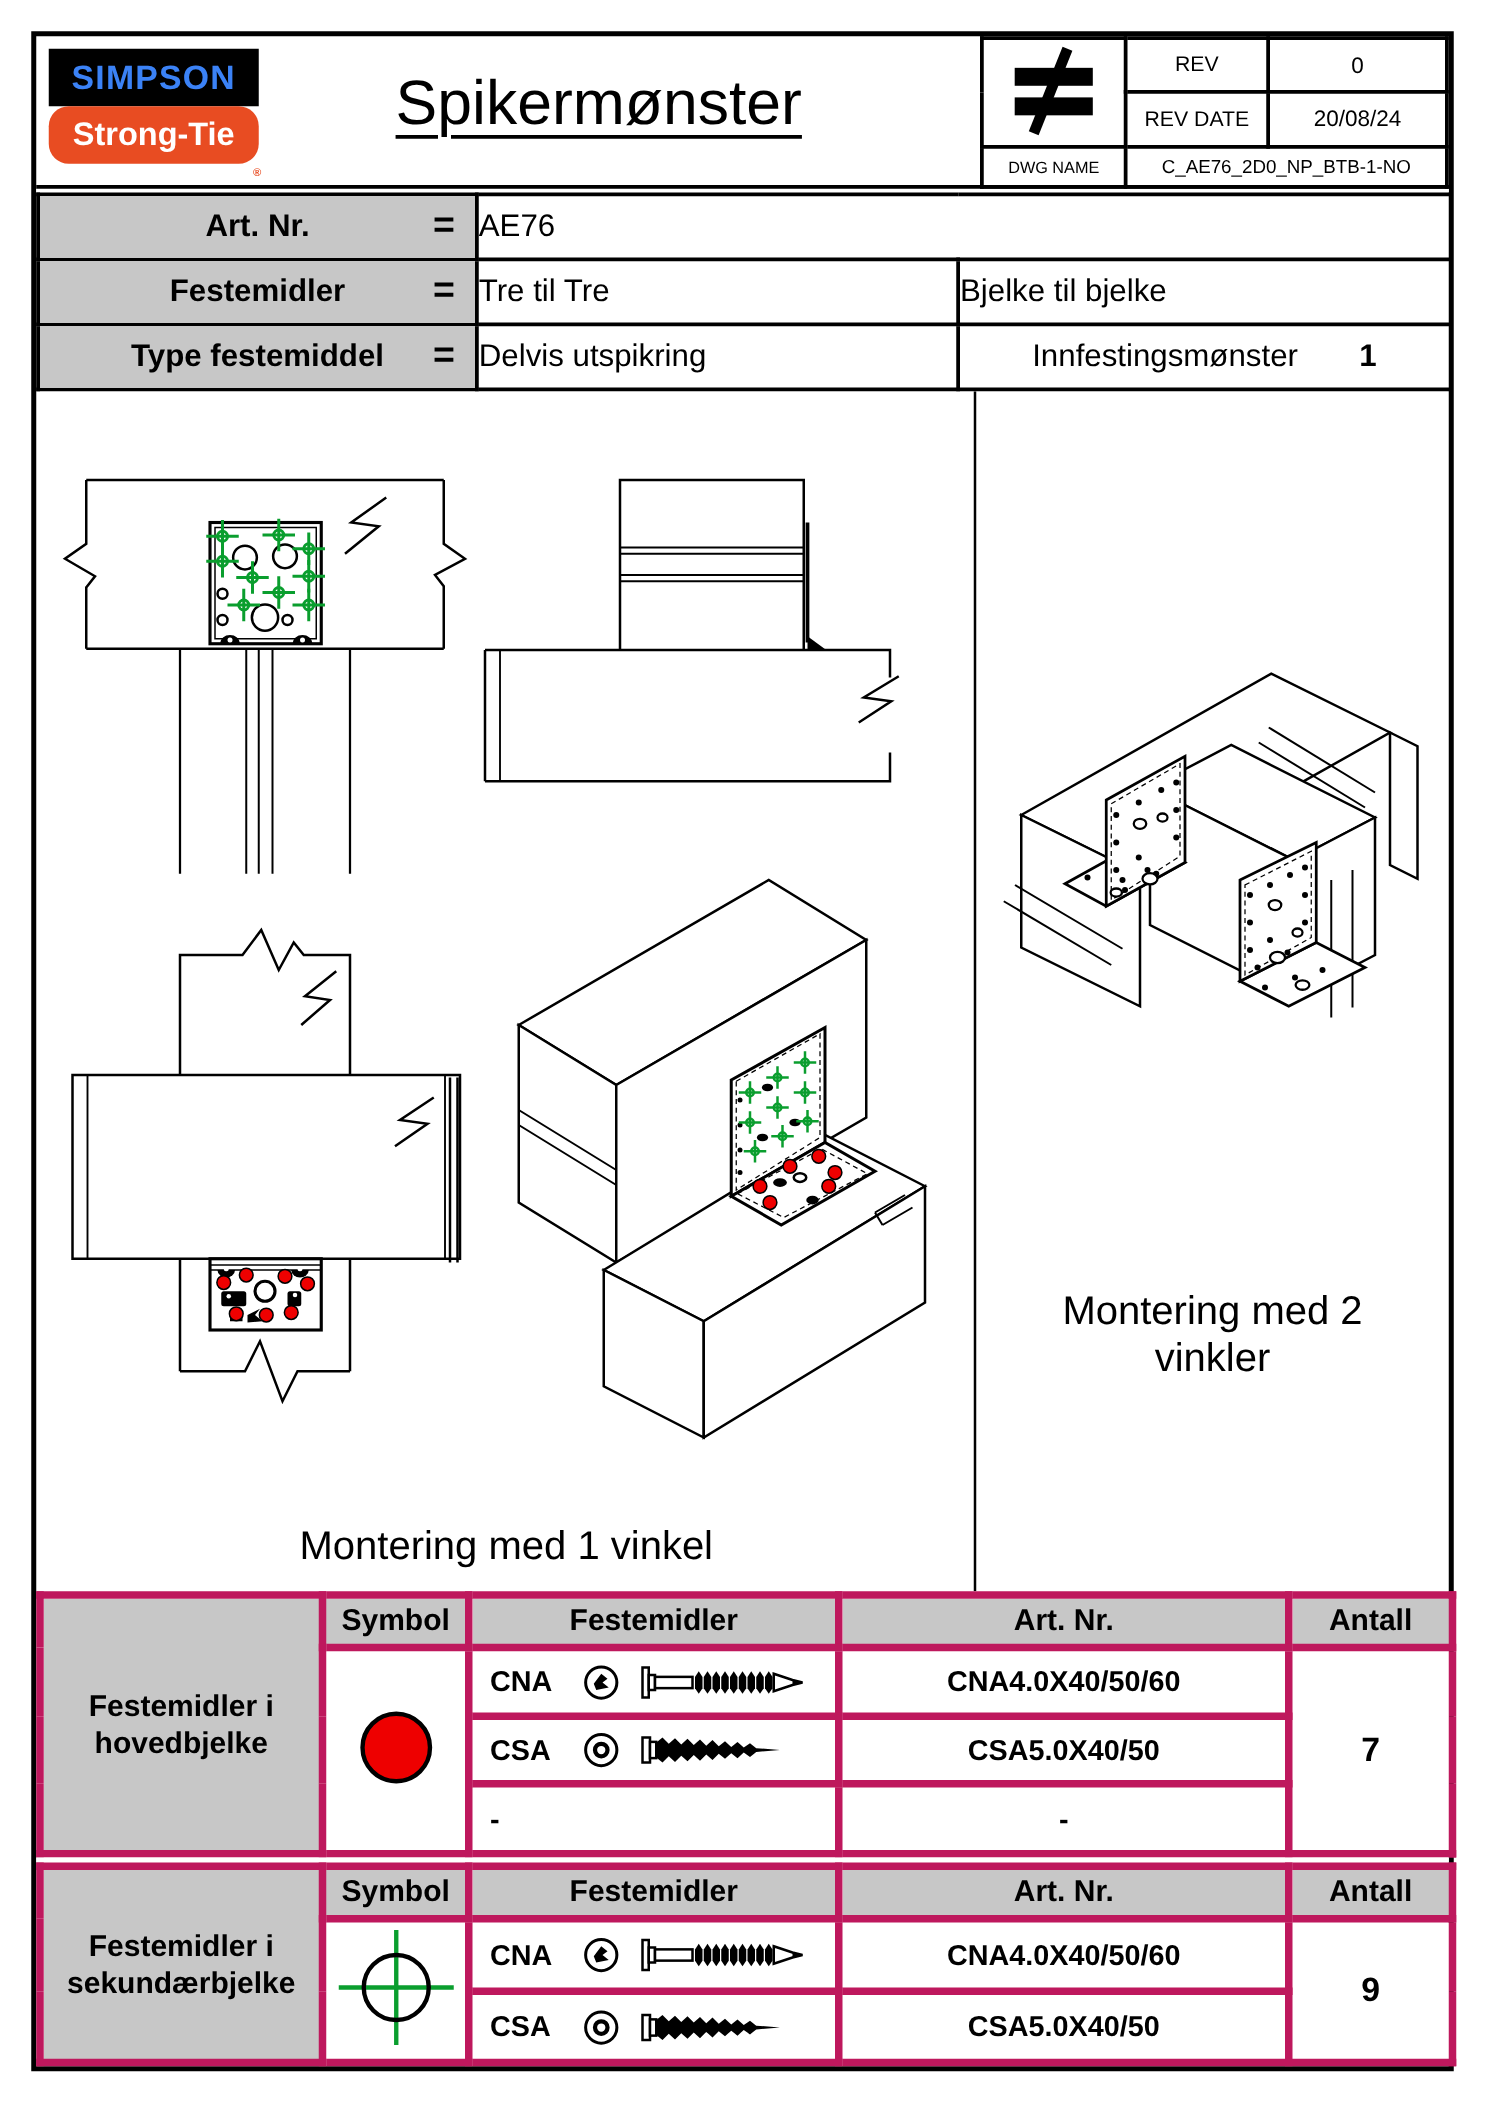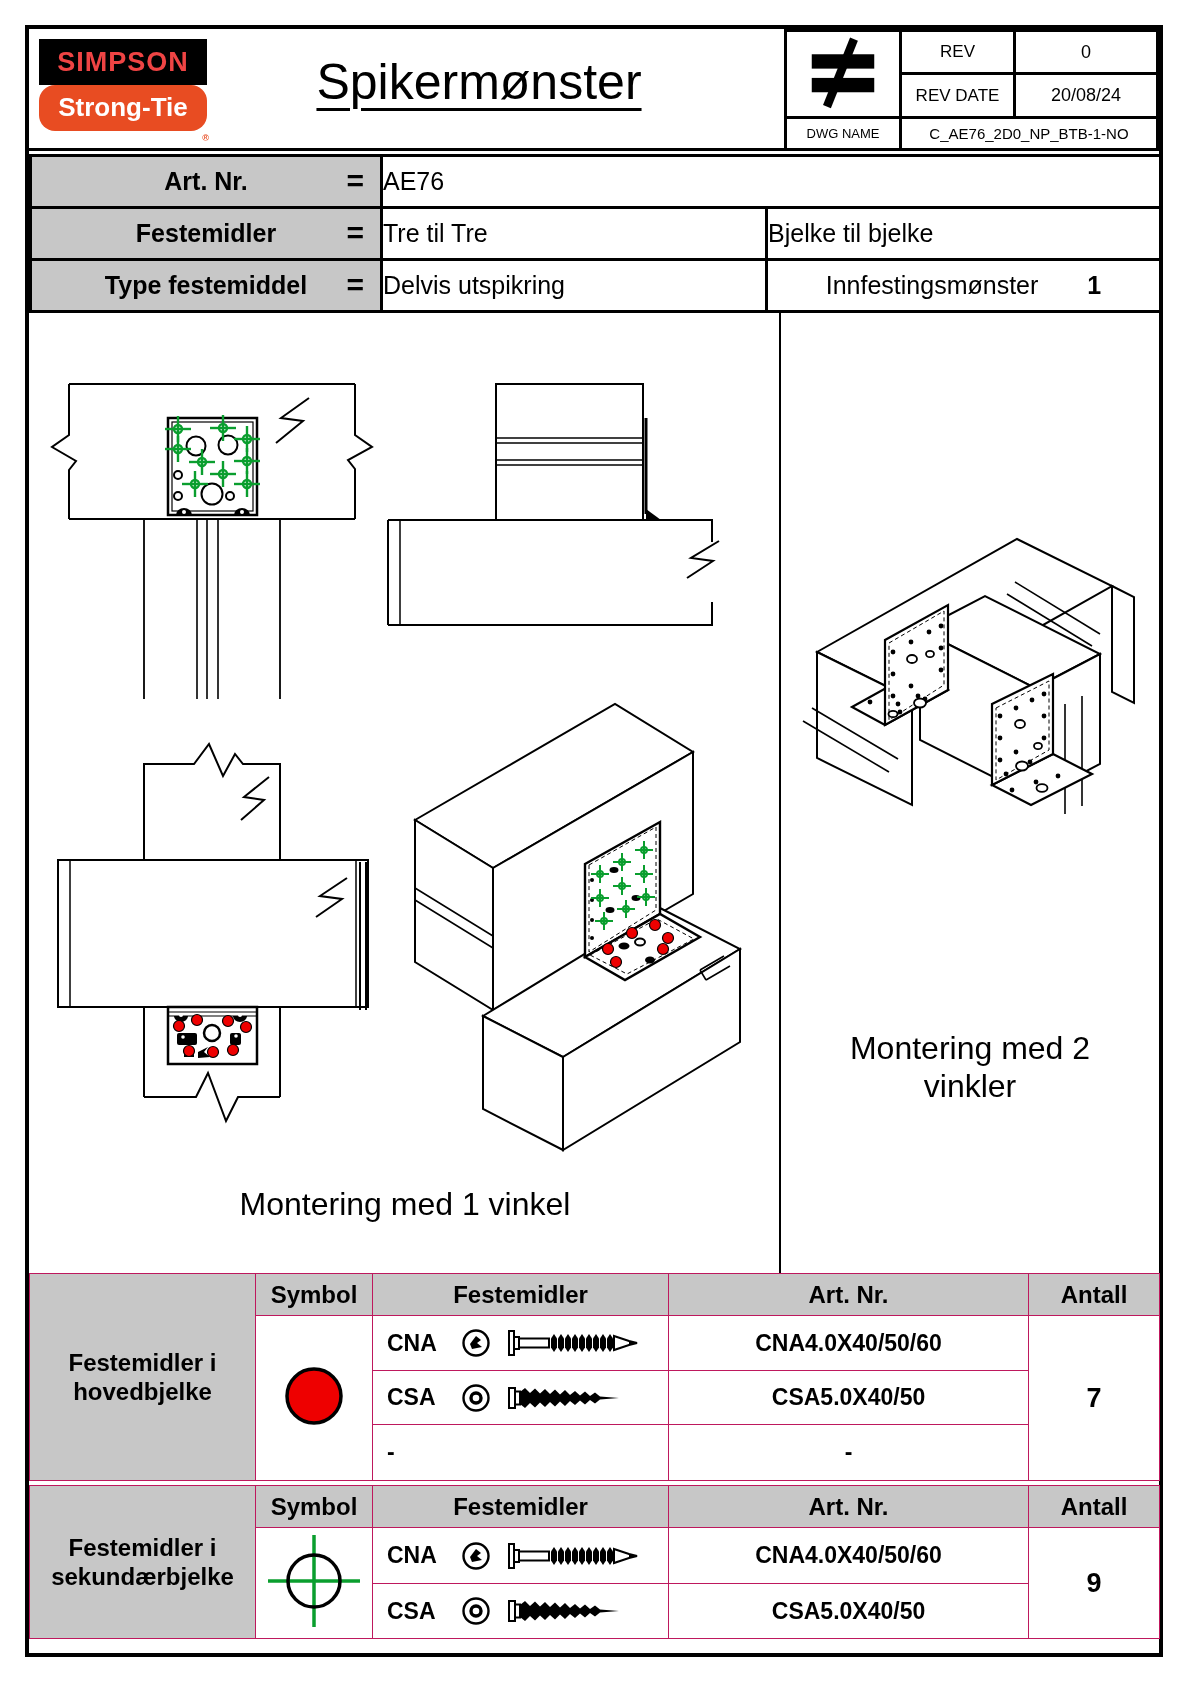--- a/index.html
+++ b/index.html
@@ -4,21 +4,21 @@
 <style>
   html,body{margin:0;padding:0;background:#fff;}
   .page{position:relative;width:1190px;height:1682px;background:#fff;
         font-family:"Liberation Sans", sans-serif;color:#000;overflow:hidden;}
   .frame{position:absolute;left:25px;top:25px;width:1138px;height:1632px;
          border:4px solid #000;box-sizing:border-box;background:#fff;}
 
   
   #header{position:relative;height:119px;border-bottom:3px solid #000;}
   .logo{position:absolute;left:10px;top:10px;width:168px;}
-  .logo-black{background:#000;color:#ef4444;font-weight:bold;font-size:27px;
+  .logo-black{background:#000;color:#3b82f6;font-weight:bold;font-size:27px;
               text-align:center;letter-spacing:1px;padding:8px 0 7px 0;}
   .logo-orange{color:#fff;font-weight:bold;font-size:26px;text-align:center;
                padding:7px 0 8px 0;position:relative;border-radius:16px;}
   .logo-reg{position:absolute;right:-2px;bottom:-12px;font-size:9px;color:#e84c22;}
   .sheet-title{position:absolute;left:150px;top:24px;width:600px;text-align:center;
                font-size:50px;font-weight:400;
                text-decoration:underline;text-decoration-thickness:3px;text-underline-offset:9px;}
   .tblock{position:absolute;right:0;top:0;border-collapse:collapse;table-layout:fixed;}
   .tblock td{border:3px solid #000;padding:0;text-align:center;vertical-align:middle;
              background:#fff;overflow:hidden;}
@@ -33,26 +33,26 @@
           font-weight:bold;font-size:25px;}
   .ilabel .eq{position:absolute;right:16px;top:50%;transform:translateY(-54%);
               font-size:30px;font-weight:bold;}
   .ival{text-align:left;font-size:25px;background:#fff;}
   .ival-flex{display:flex;justify-content:center;align-items:center;gap:49px;font-size:25px;}
 
   
   #drawings{position:relative;height:960px;}
   #drawings svg{display:block;}
   .caption{position:absolute;text-align:center;font-size:32px;line-height:38px;}
-  .cap1{left:136px;top:872px;width:480px;}
+  .cap1{left:136px;top:904px;width:480px;}
   .cap2{left:771px;top:716px;width:340px;}
 
   
   .ftable{border-collapse:collapse;table-layout:fixed;width:1130px;}
-  .ftable td,.ftable th{border:1px solid #be185d;padding:0;vertical-align:middle;overflow:hidden;}
+  .ftable td,.ftable th{border:6px solid #be185d;padding:0;vertical-align:middle;overflow:hidden;}
   .fhead{background:#c7c7c7;font-weight:bold;font-size:24px;text-align:center;}
   .flabel{background:#c7c7c7;font-weight:bold;font-size:24px;text-align:center;line-height:29px;}
   .fsym{background:#fff;text-align:center;}
   .fcode{background:#fff;}
   .fcode .inner{display:flex;align-items:center;gap:16px;padding-left:14px;}
   .fcode .code{font-weight:bold;font-size:23px;min-width:58px;}
   .fart{background:#fff;text-align:center;font-weight:bold;font-size:23px;}
   .fant{background:#fff;text-align:center;font-weight:bold;font-size:27px;}
   .gapline{height:3px;background:#fff;}
   .gap4{height:4px;background:#fff;}

